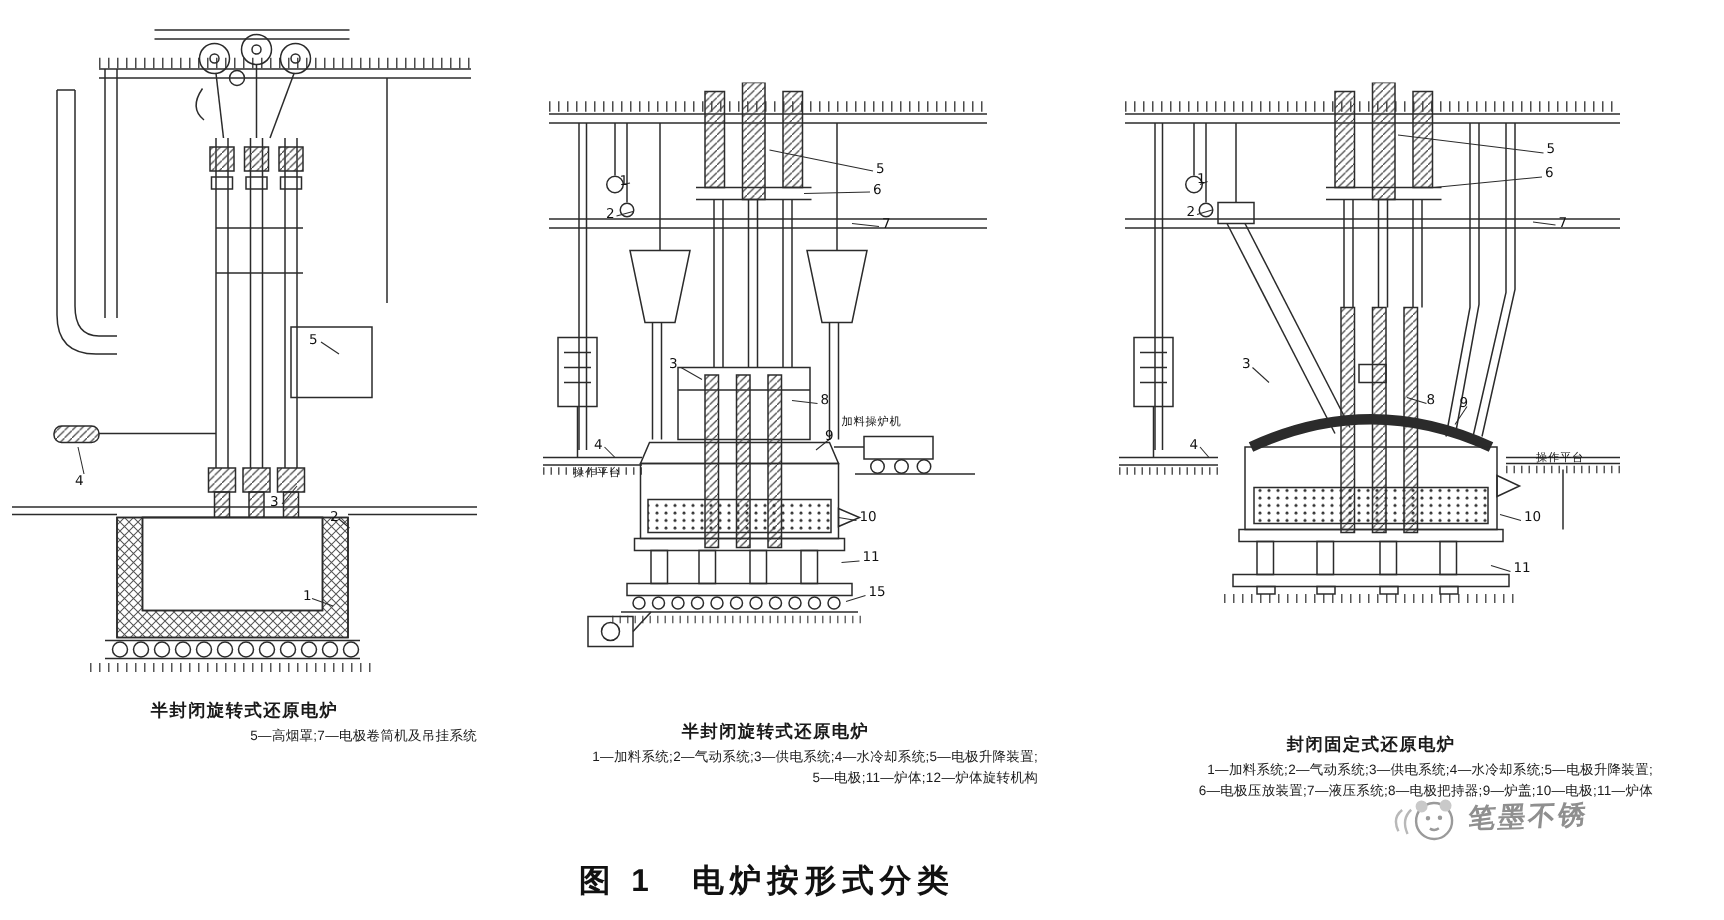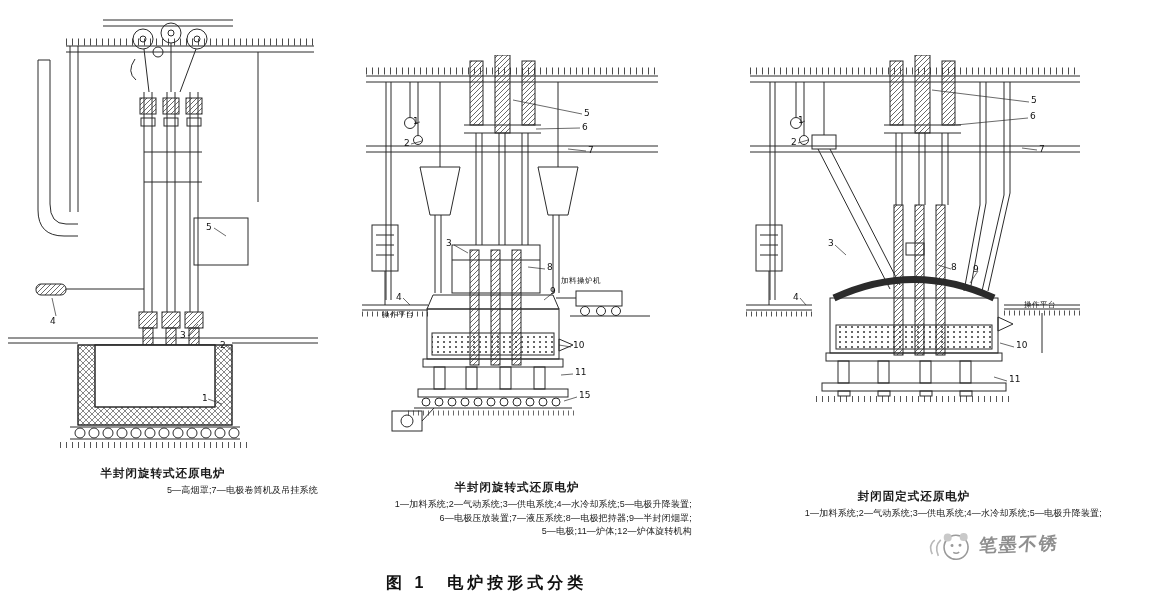--- a/index.html
+++ b/index.html
@@ -5,21 +5,21 @@
   html,body{margin:0;padding:0;background:#ffffff;}
   .canvas{position:relative;width:1149px;height:613px;background:#ffffff;overflow:hidden;
           font-family:"Liberation Sans",sans-serif;color:#1a1a1a;}
   .diagram{position:absolute;}
   .diagram svg{display:block;position:absolute;left:0;top:0;}
   .co{position:absolute;font-size:9px;line-height:1;color:#111;font-family:"DejaVu Sans",sans-serif;}
   .anno{position:absolute;font-size:7.5px;line-height:1;color:#111;letter-spacing:0.5px;white-space:nowrap;}
   .cap{position:absolute;text-align:center;}
   .cap .t{font-size:11.5px;font-weight:bold;letter-spacing:1px;margin-bottom:3px;}
   .cap .l{font-size:9px;line-height:13.5px;letter-spacing:0.2px;text-align:right;}
-  .figcap{position:absolute;font-size:16px;font-weight:600;letter-spacing:4px;color:#111;}
+  .figcap{position:absolute;font-size:21px;font-weight:600;letter-spacing:4px;color:#111;}
   .wm{position:absolute;display:flex;align-items:center;gap:5px;color:#8f8f8f;transform:rotate(-2deg);}
   .wm .wmt{font-size:18px;font-weight:bold;letter-spacing:2px;transform:skewX(-8deg);white-space:nowrap;}
 </style>
 </head>
 <body>
 
 <div class="canvas">
 
   <div class="diagram" style="left:8px;top:12px;width:310px;height:440px;">
     <svg width="310" height="440" viewBox="0 0 310 440">
@@ -372,27 +372,27 @@
   </div>
 
   <div class="cap" style="left:8px;top:466px;width:310px;">
     <div class="t">半封闭旋转式还原电炉</div>
     <div class="l">5—高烟罩;7—电极卷筒机及吊挂系统</div>
   </div>
 
   <div class="cap" style="left:342px;top:480px;width:350px;">
     <div class="t">半封闭旋转式还原电炉</div>
     <div class="l">1—加料系统;2—气动系统;3—供电系统;4—水冷却系统;5—电极升降装置;</div>
-    <div class="l">6—电极压放装置;7—液压系统;8—电极把持器;9—半封闭烟罩;</div>
     <div class="l">5—电极;11—炉体;12—炉体旋转机构</div>
   </div>
 
   <div class="cap" style="left:726px;top:447px;width:376px;margin-top:42px;">
     <div class="t">封闭固定式还原电炉</div>
     <div class="l">1—加料系统;2—气动系统;3—供电系统;4—水冷却系统;5—电极升降装置;</div>
+    <div class="l">6—电极压放装置;7—液压系统;8—电极把持器;9—炉盖;10—电极;11—炉体</div>
   </div>
 
   <div class="wm" style="left:928px;top:524px;">
     <svg width="46" height="42" viewBox="0 0 46 42">
       <g stroke="#9a9a9a" fill="none" stroke-width="1.6">
         <path d="M4,28 q-4,-9 3,-14" opacity="0.7"></path>
         <path d="M10,30 q-4,-10 3,-16" opacity="0.7"></path>
         <circle cx="28" cy="22" r="12" fill="#ffffff"></circle>
         <circle cx="20" cy="12" r="4" fill="#c9c9c9" stroke="none"></circle>
         <circle cx="36" cy="12" r="4" fill="#c9c9c9" stroke="none"></circle>

